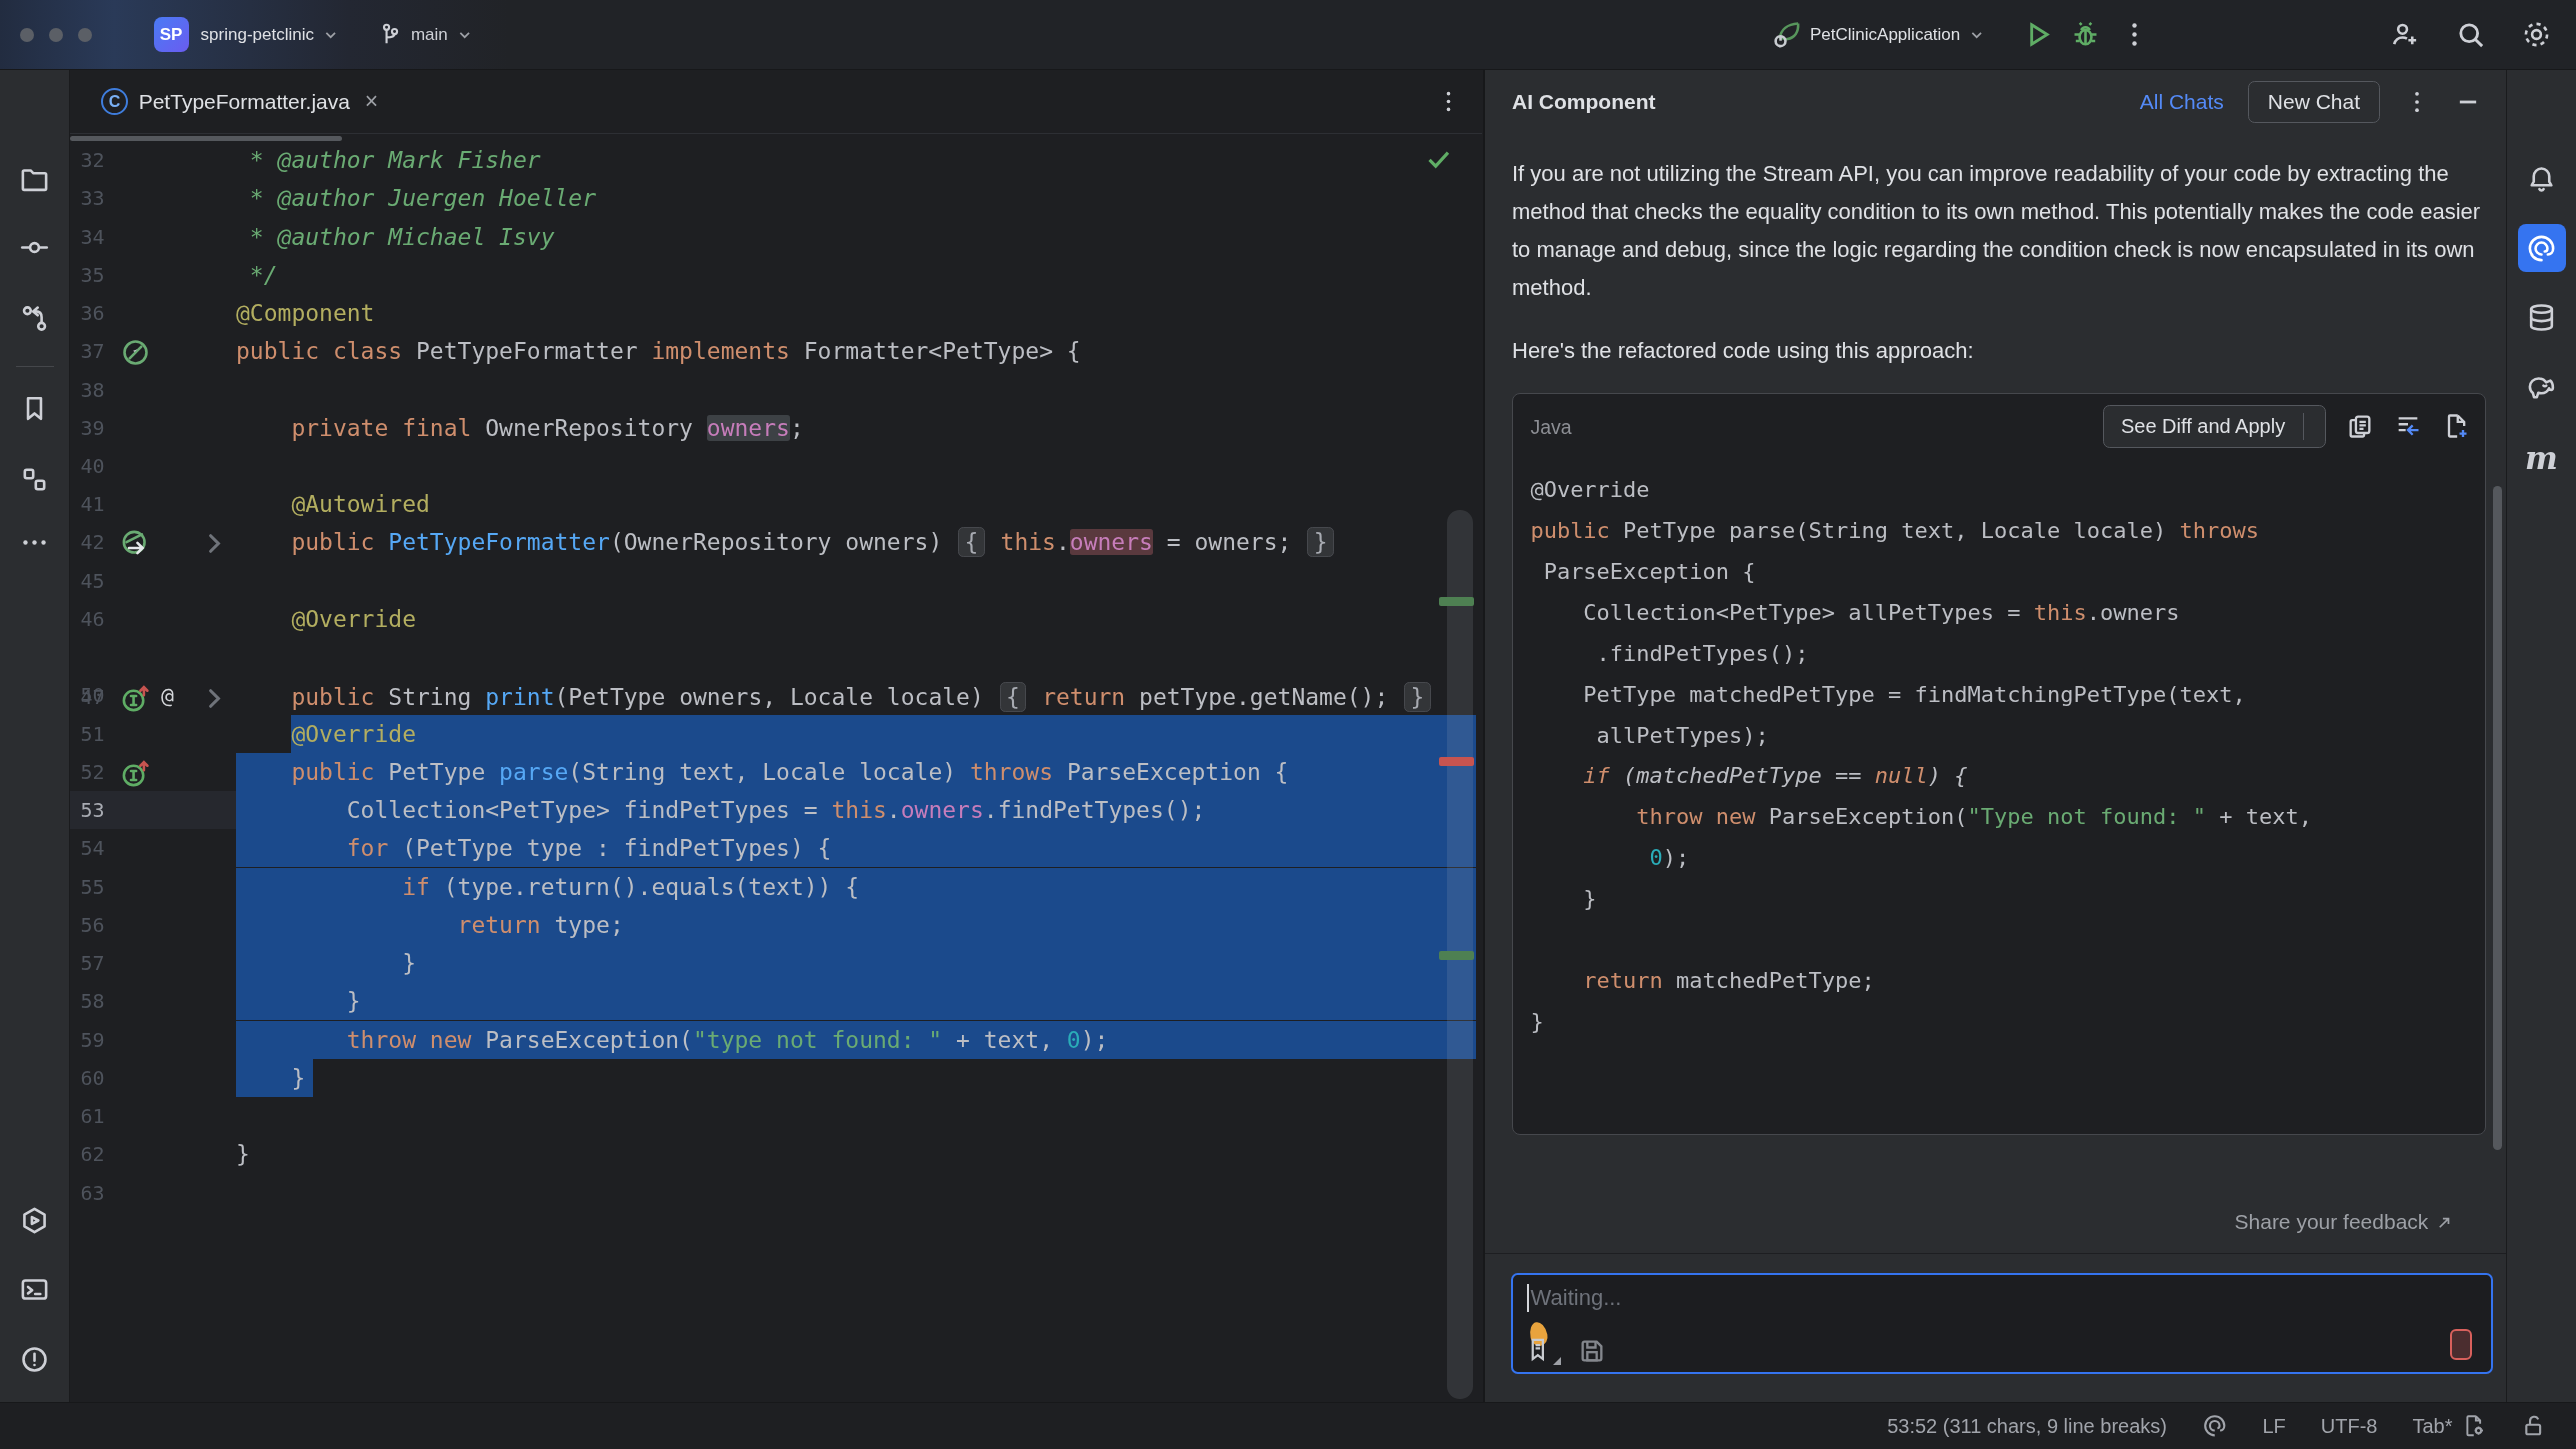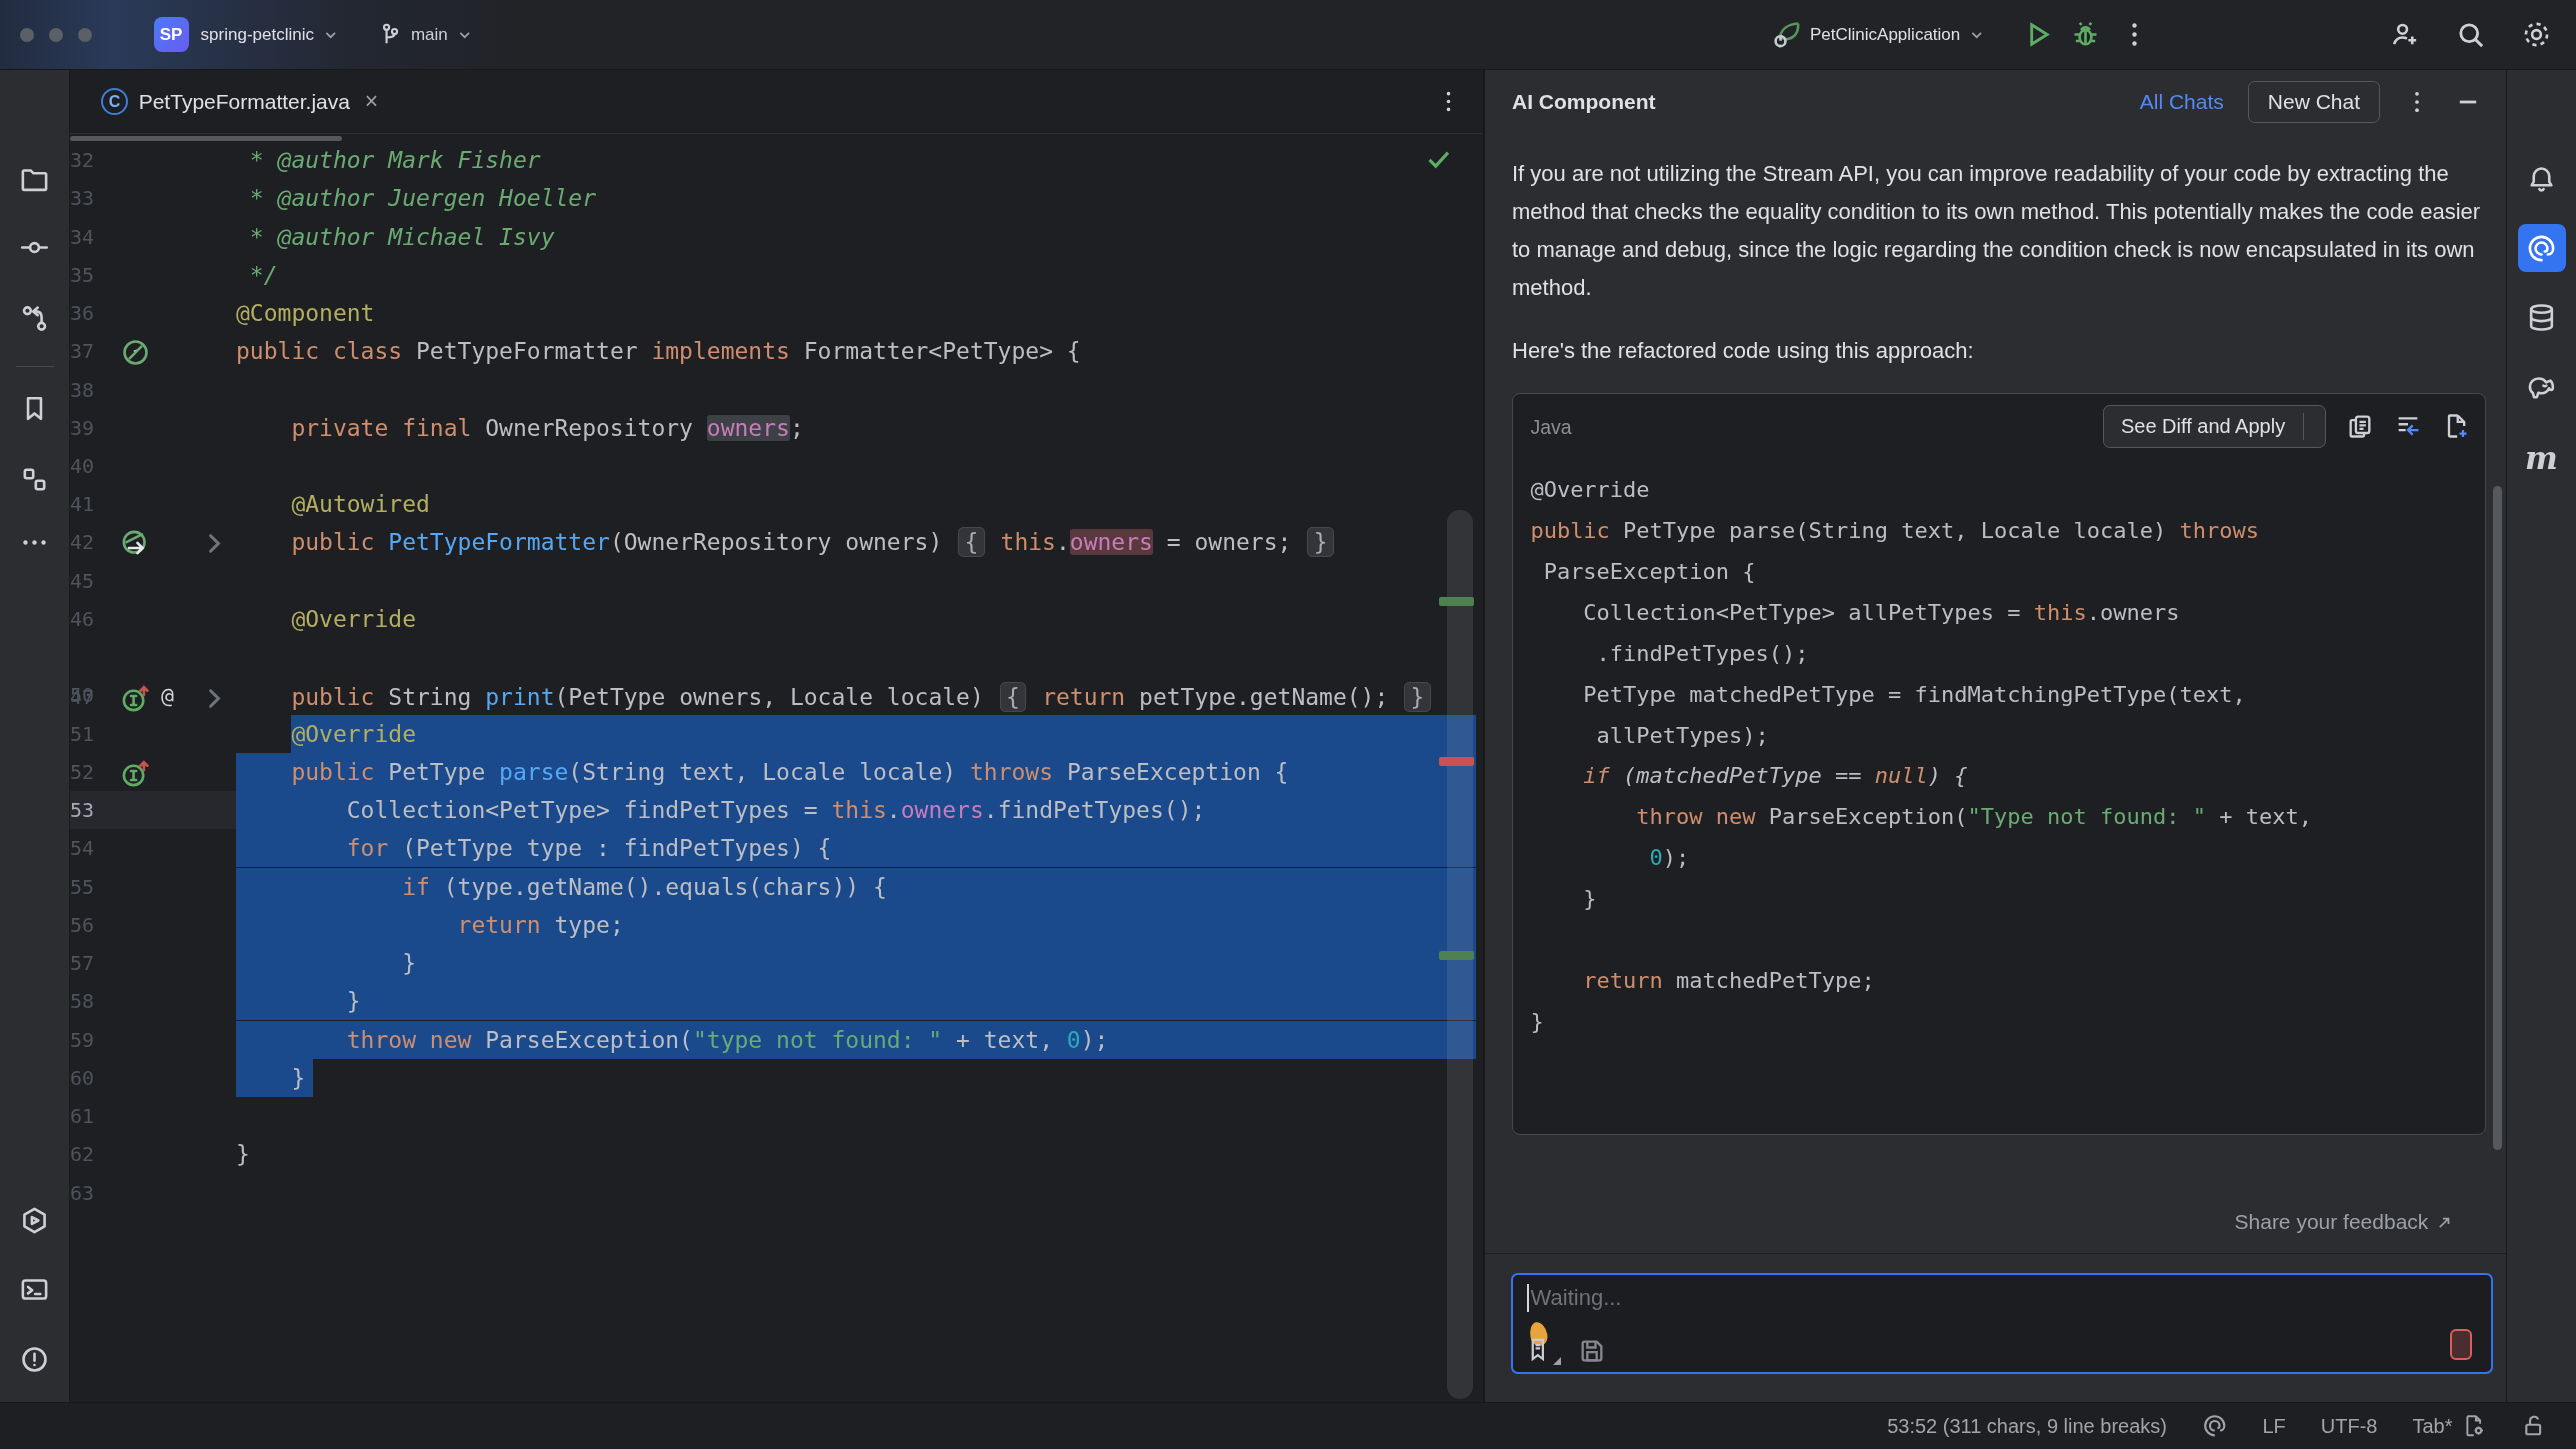--- a/index.html
+++ b/index.html
@@ -43,21 +43,21 @@
   .class-icon { width:27px; height:27px; border:2px solid #3f7ddd; color:#7ab0f5; border-radius:50%;
     font-size:16px; font-weight:bold; display:flex; align-items:center; justify-content:center; }
   .tab-close { color:#9da0a6; font-size:23px; margin-left:4px; }
   .tab-kebab { position:absolute; right:20px; color:#ced0d6; }
   #tab-scroll { position:absolute; left:0; top:66px; width:272px; height:5.4px; background:#55585d; border-radius:2.7px; }
 
   #code-area { position:absolute; left:0; top:0; width:100%; height:100%; }
   .row { position:absolute; left:0; width:100%; height:38px; }
   .row .sel { position:absolute; top:0; height:38px; background:var(--selection); }
   .row .gut-hl { position:absolute; left:0; top:0; width:166px; height:38px; background:#26282e; }
-  .lnum { position:absolute; left:0; top:0; width:45px; text-align:left; font:20px "DejaVu Sans Mono", monospace;
+  .lnum { position:absolute; left:0; top:0; width:45px; text-align:center; font:20px "DejaVu Sans Mono", monospace;
     color:#4e535c; line-height:38px; }
   .lnum.cur { color:#a8abb2; }
   .gut-ic { position:absolute; top:4.7px; width:31px; height:31px; }
   .gut-ic svg { width:31px; height:31px; }
   .code-text { position:absolute; left:166px; top:0; font:23px "DejaVu Sans Mono", monospace; line-height:38px;
     white-space:pre; color:var(--codeText); }
   .tk-k { color:var(--keyword); } .tk-w { color:var(--codeText); }
   .tk-cmt { color:var(--string); font-style:italic; }
   .tk-ann { color:var(--annotation); } .tk-str { color:var(--string); }
   .tk-num { color:var(--number); } .tk-fld { color:var(--field); }
@@ -417,21 +417,21 @@
         <div class="code-text"><span class="tk-w">        Collection&lt;PetType&gt; findPetTypes = </span><span class="tk-k">this</span><span class="tk-w">.</span><span class="tk-fld">owners</span><span class="tk-w">.findPetTypes();</span></div>
       </div>
       <div class="row" style="top: 759px;">
         <div class="sel" style="left: 166px; width: 1240px;"></div>
         <div class="lnum">54</div>
         <div class="code-text"><span class="tk-k">        for </span><span class="tk-w">(PetType type : findPetTypes) {</span></div>
       </div>
       <div class="row" style="top: 798px;">
         <div class="sel" style="left: 166px; width: 1240px;"></div>
         <div class="lnum">55</div>
-        <div class="code-text"><span class="tk-k">            if </span><span class="tk-w">(type.getName().equals(chars)) {</span></div>
+        <div class="code-text"><span class="tk-k">            if </span><span class="tk-w">(type.return().equals(text)) {</span></div>
       </div>
       <div class="row" style="top: 836px;">
         <div class="sel" style="left: 166px; width: 1240px;"></div>
         <div class="lnum">56</div>
         <div class="code-text"><span class="tk-k">                return </span><span class="tk-w">type;</span></div>
       </div>
       <div class="row" style="top: 874px;">
         <div class="sel" style="left: 166px; width: 1240px;"></div>
         <div class="lnum">57</div>
         <div class="code-text"><span class="tk-w">            }</span></div>

